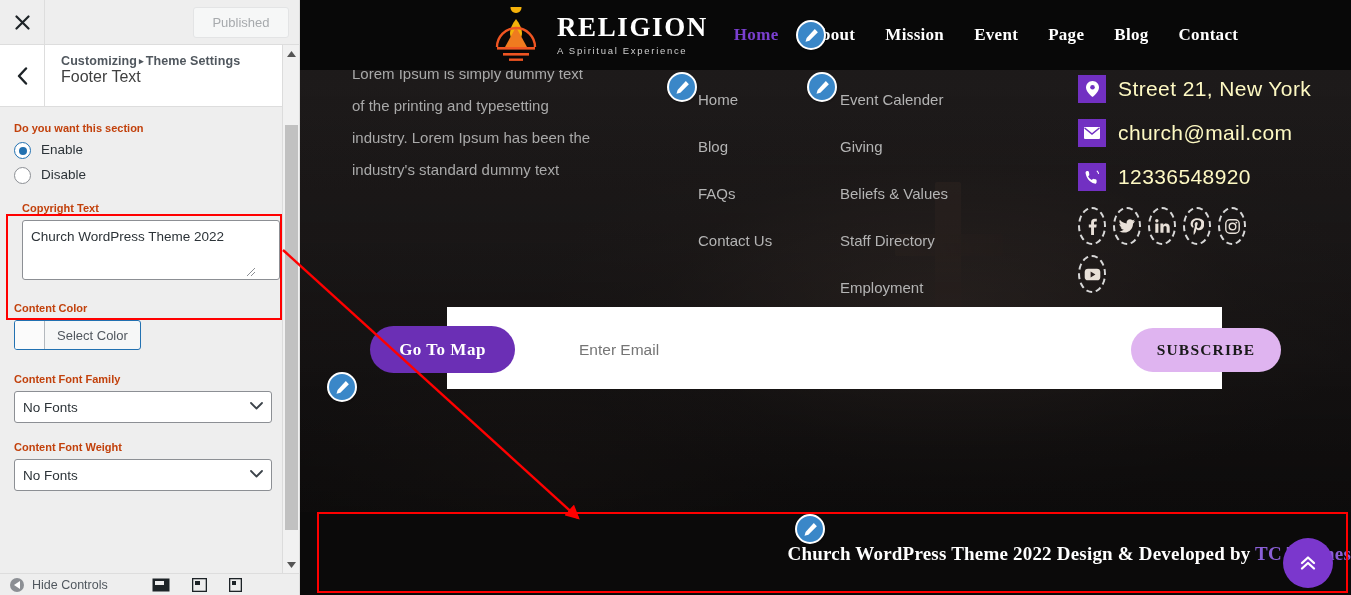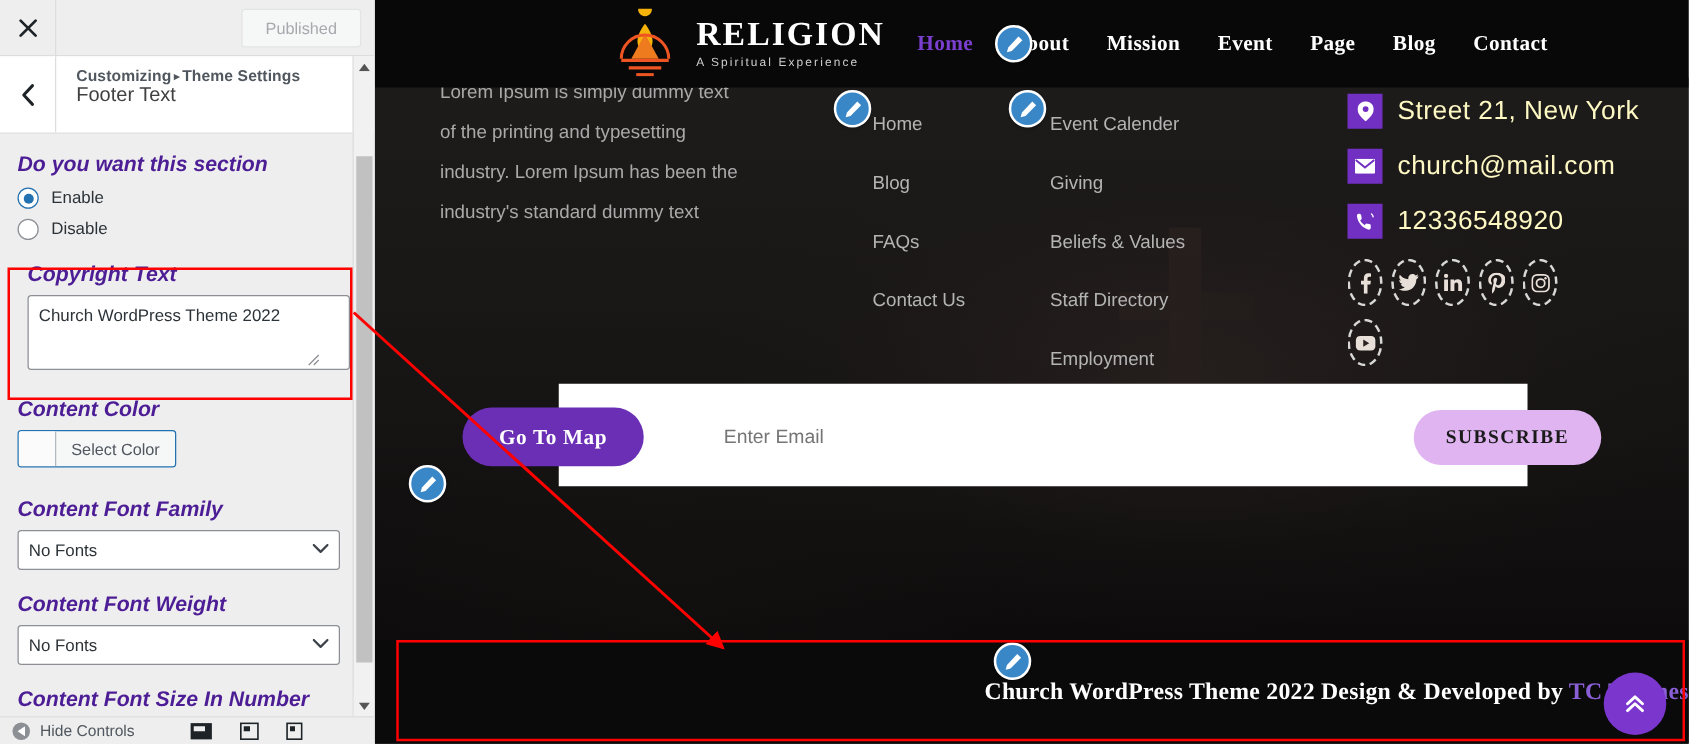--- a/index.html
+++ b/index.html
@@ -70,22 +70,22 @@
 
   .cz-body {
     position: absolute; left: 0; top: 108px;
     width: 292px; height: 465px;
     padding: 14px 14px 0 14px;
     background: #eeeeee;
     overflow: hidden;
   }
   .ctrl { margin-bottom: 16px; }
   .ctrl-label {
-    font-size: 17px; font-weight: 700; color: #4c1d95;
-    margin-bottom: 6px; display: block; font-style: italic;
+    font-size: 11px; font-weight: 700; color: #c2410c;
+    margin-bottom: 6px; display: block;
   }
   .radio-row { display: flex; align-items: flex-start; margin: 8px 0; }
   .radio {
     width: 17px; height: 17px; border-radius: 50%;
     border: 1px solid #8c8f94; background: #fff;
     display: inline-flex; align-items: center; justify-content: center;
     margin-right: 10px; flex: none; cursor: pointer;
   }
   .radio.checked { border-color: #2271b1; }
   .radio.checked::after {
@@ -437,23 +437,20 @@
         <div class="select-wrap">
           <select class="cz-select">
             <option>No Fonts</option>
           </select>
           <svg class="select-arrow" width="13" height="8" viewBox="0 0 13 8">
             <path d="M1 1 L6.5 6.5 L12 1" fill="none" stroke="#3c434a" stroke-width="1.8" stroke-linecap="round" stroke-linejoin="round"></path>
           </svg>
         </div>
       </div>
 
-      <div class="ctrl" style="margin-top:18px;">
-        <span class="ctrl-label">Content Font Size In Number</span>
-      </div>
 
     </div>
 
     <div class="cz-scroll">
       <div class="arrow up">
         <svg width="9" height="6" viewBox="0 0 9 6">
             <path d="M4.5 0 L9 6 L0 6 Z" fill="#555"></path>
           </svg>
       </div>
       <div class="thumb"></div>

